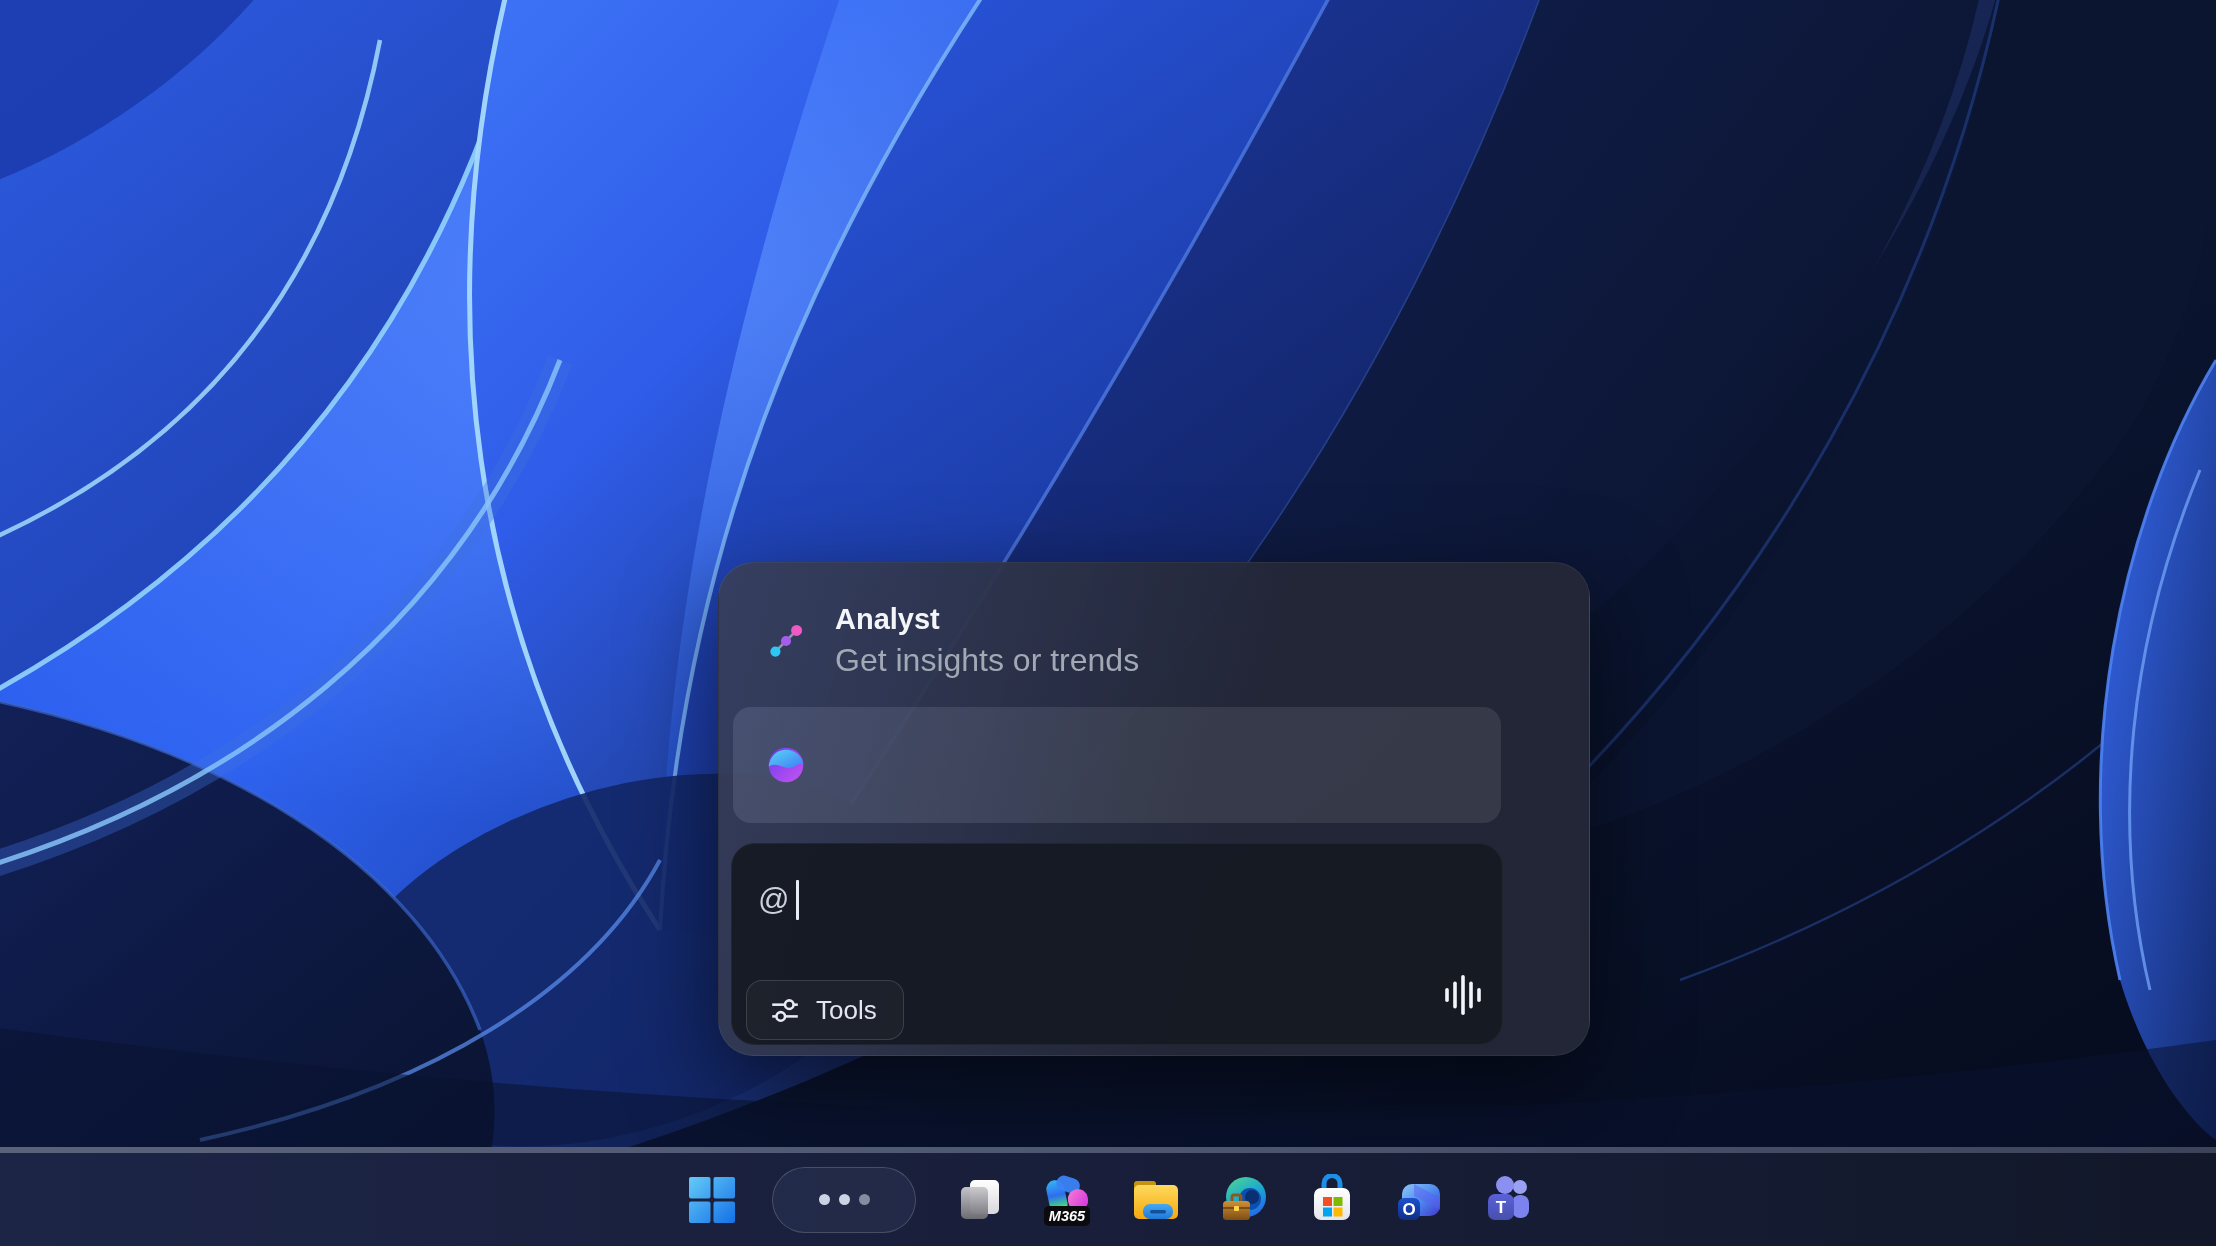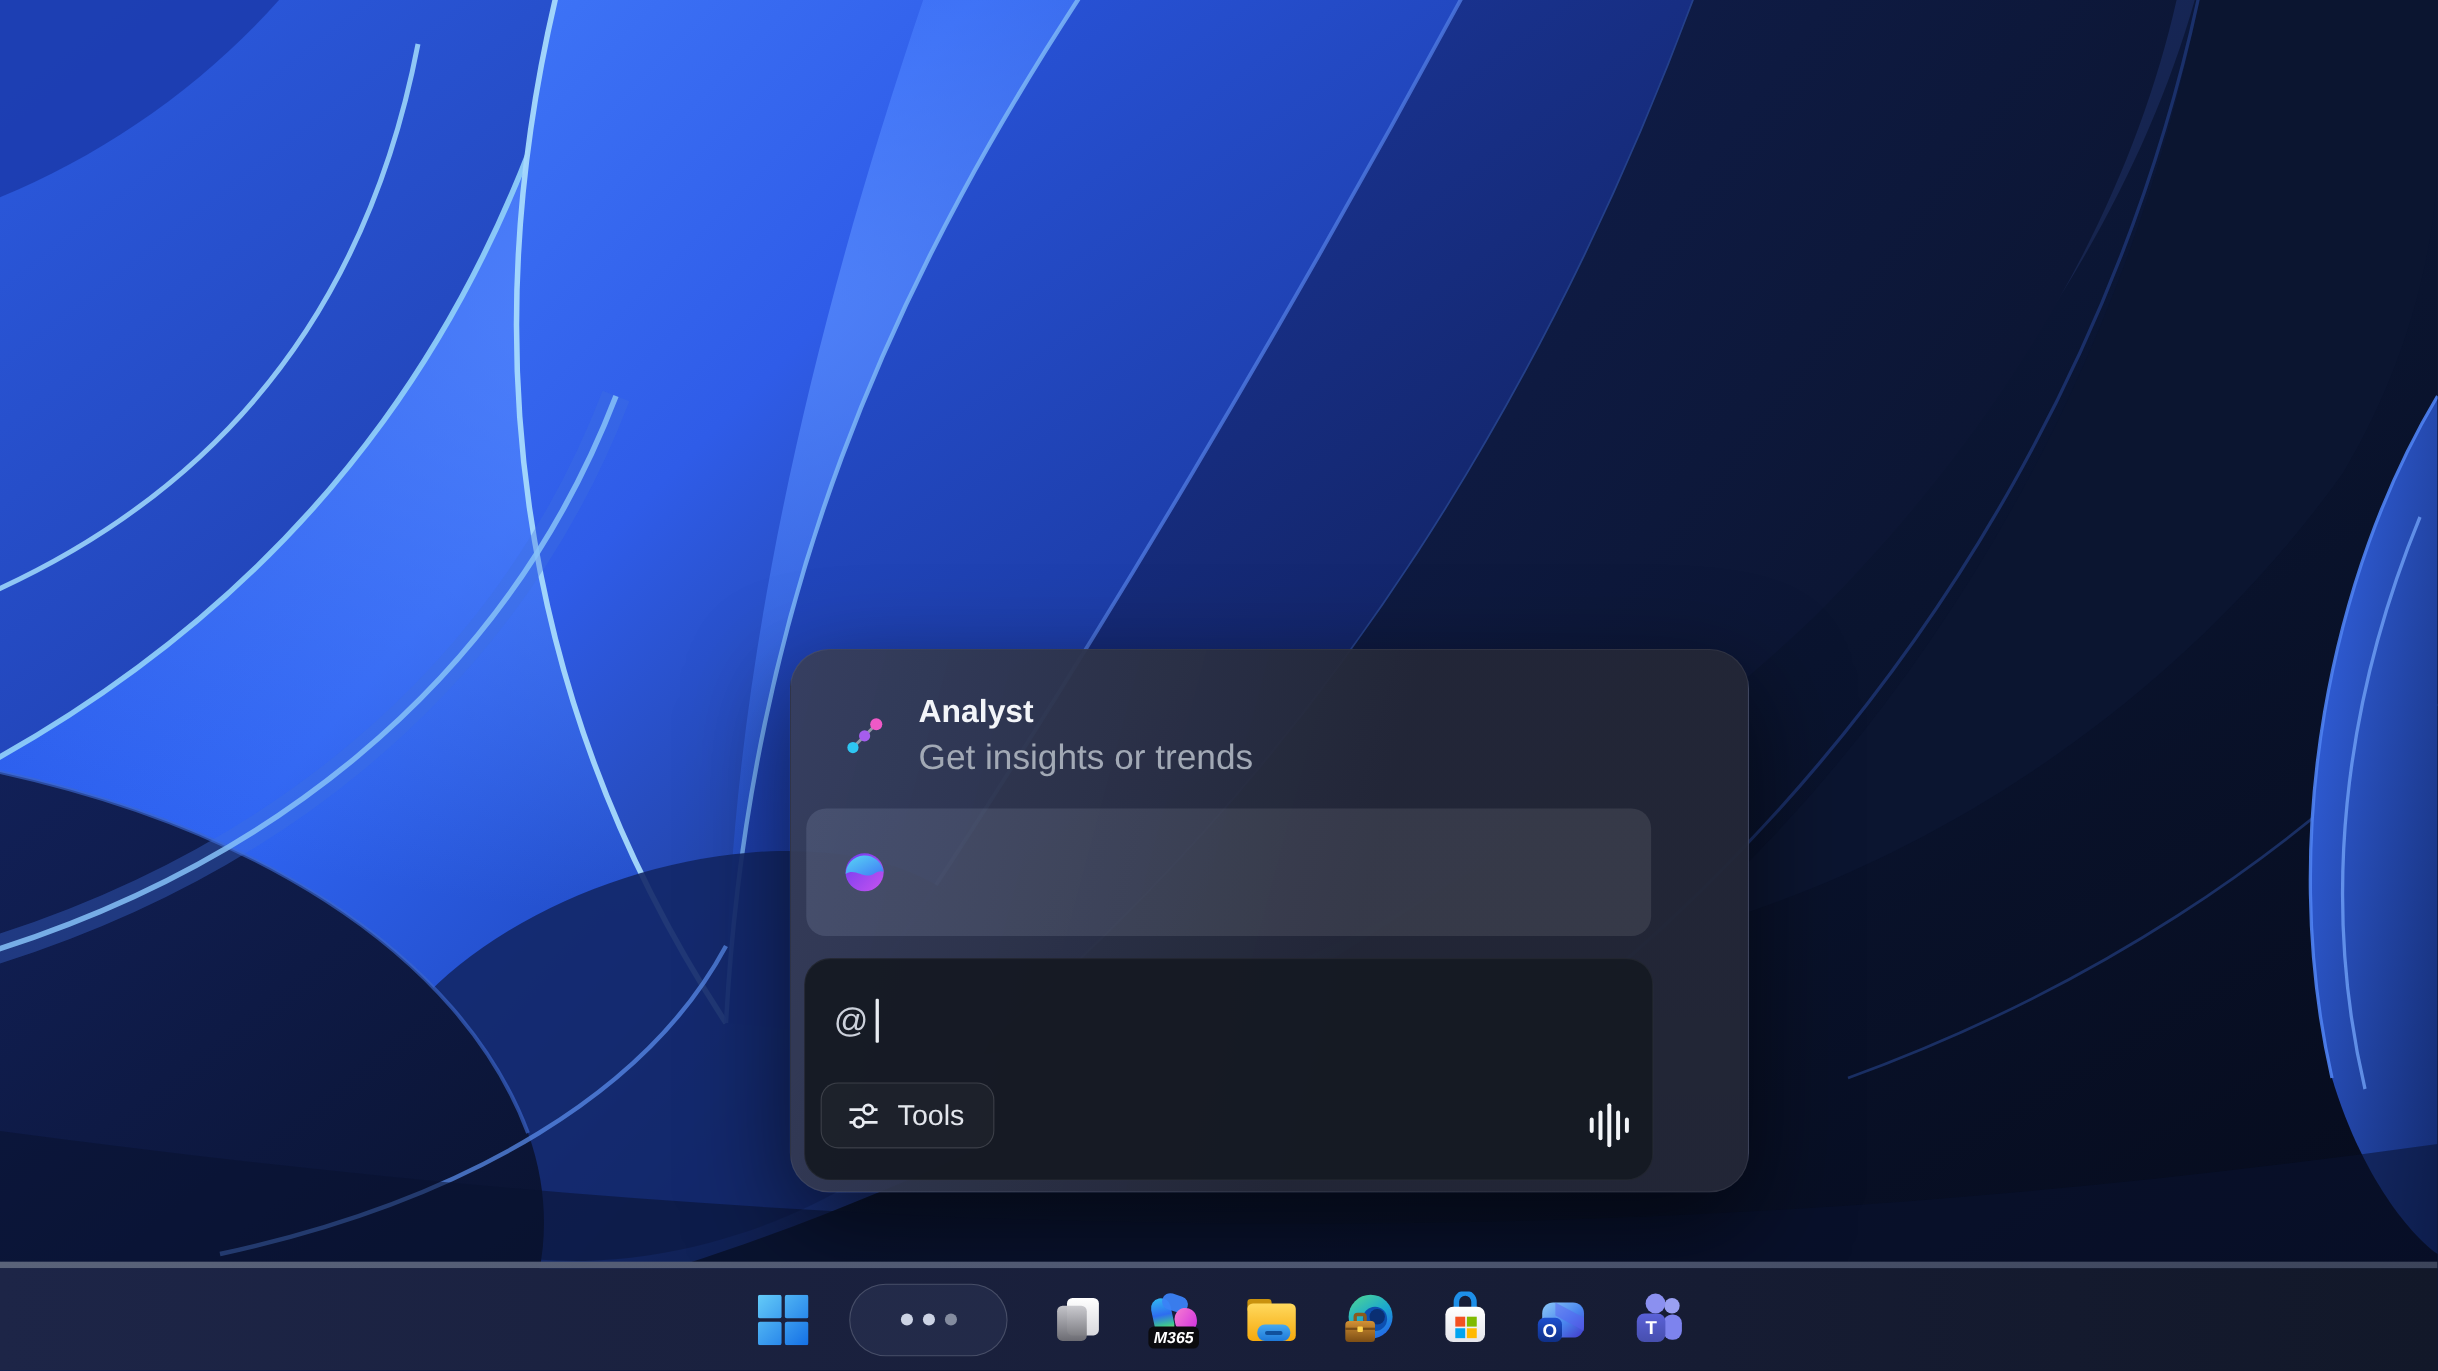--- a/index.html
+++ b/index.html
@@ -11,21 +11,20 @@
   .stage{position:relative;width:2216px;height:1246px;}
   .wallpaper{position:absolute;inset:0;display:block;}
 
   
   .copilot-popup{
     position:absolute;left:718px;top:562px;width:872px;height:494px;
     border-radius:36px;box-sizing:border-box;
     background:linear-gradient(105deg,rgba(56,63,90,0.93),rgba(35,39,55,0.97) 58%);
     border:1px solid rgba(255,255,255,0.06);
     box-shadow:0 30px 90px rgba(0,0,0,0.55);
-    margin-top:28px;
   }
   .agent-row{
     position:absolute;left:14px;width:768px;box-sizing:border-box;
     display:flex;align-items:center;gap:26px;padding-left:30px;
     border-radius:18px;cursor:pointer;
   }
   .agent-row.row-analyst{top:16px;height:124px;}
   .agent-row.row-researcher{
     top:144px;height:116px;
     background:linear-gradient(90deg,rgba(168,182,214,0.16),rgba(255,255,255,0.09) 55%);
@@ -45,21 +44,21 @@
   .prompt-line{
     position:absolute;left:26px;top:36px;display:flex;align-items:center;
     font-size:31px;color:#ccd1db;
   }
   .caret{
     width:3px;height:40px;background:#e9ecf2;margin-left:7px;border-radius:1px;
     animation:blink 1.1s steps(1) infinite;
   }
   @keyframes blink{50%{opacity:0;}}
   .tools-btn{
-    position:absolute;left:14px;bottom:28px;height:60px;padding:0 26px 0 22px;
+    position:absolute;left:14px;bottom:4px;height:60px;padding:0 26px 0 22px;
     display:flex;align-items:center;gap:15px;
     background:rgba(255,255,255,0.03);
     border:1.5px solid rgba(255,255,255,0.14);
     border-radius:16px;cursor:pointer;
   }
   .tools-label{font-size:26px;color:#e3e6ec;}
   .voice-btn{
     position:absolute;right:16px;bottom:26px;width:46px;height:46px;
     display:flex;align-items:center;justify-content:center;
     background:transparent;border:none;cursor:pointer;

